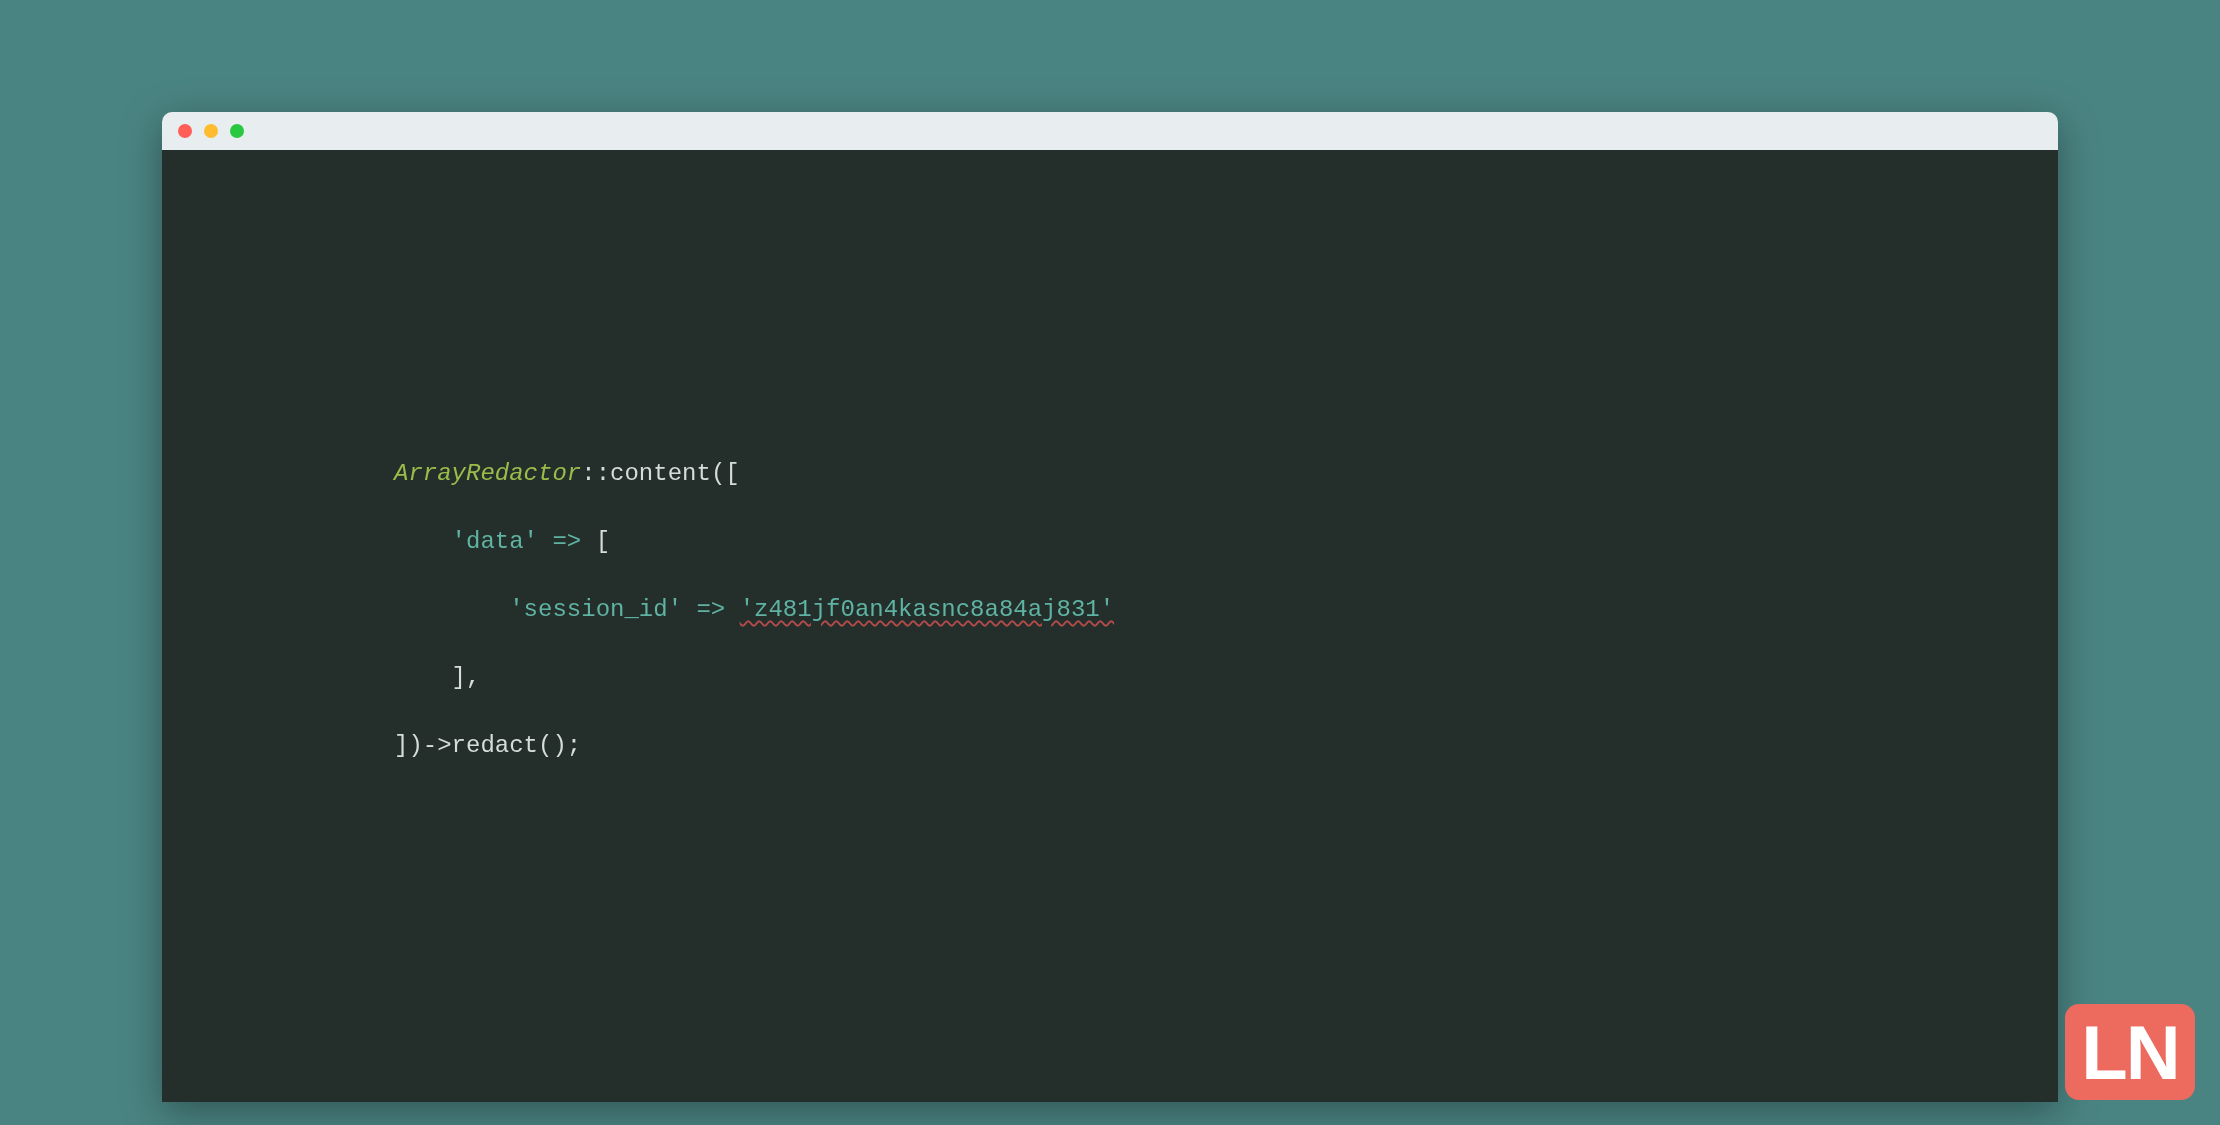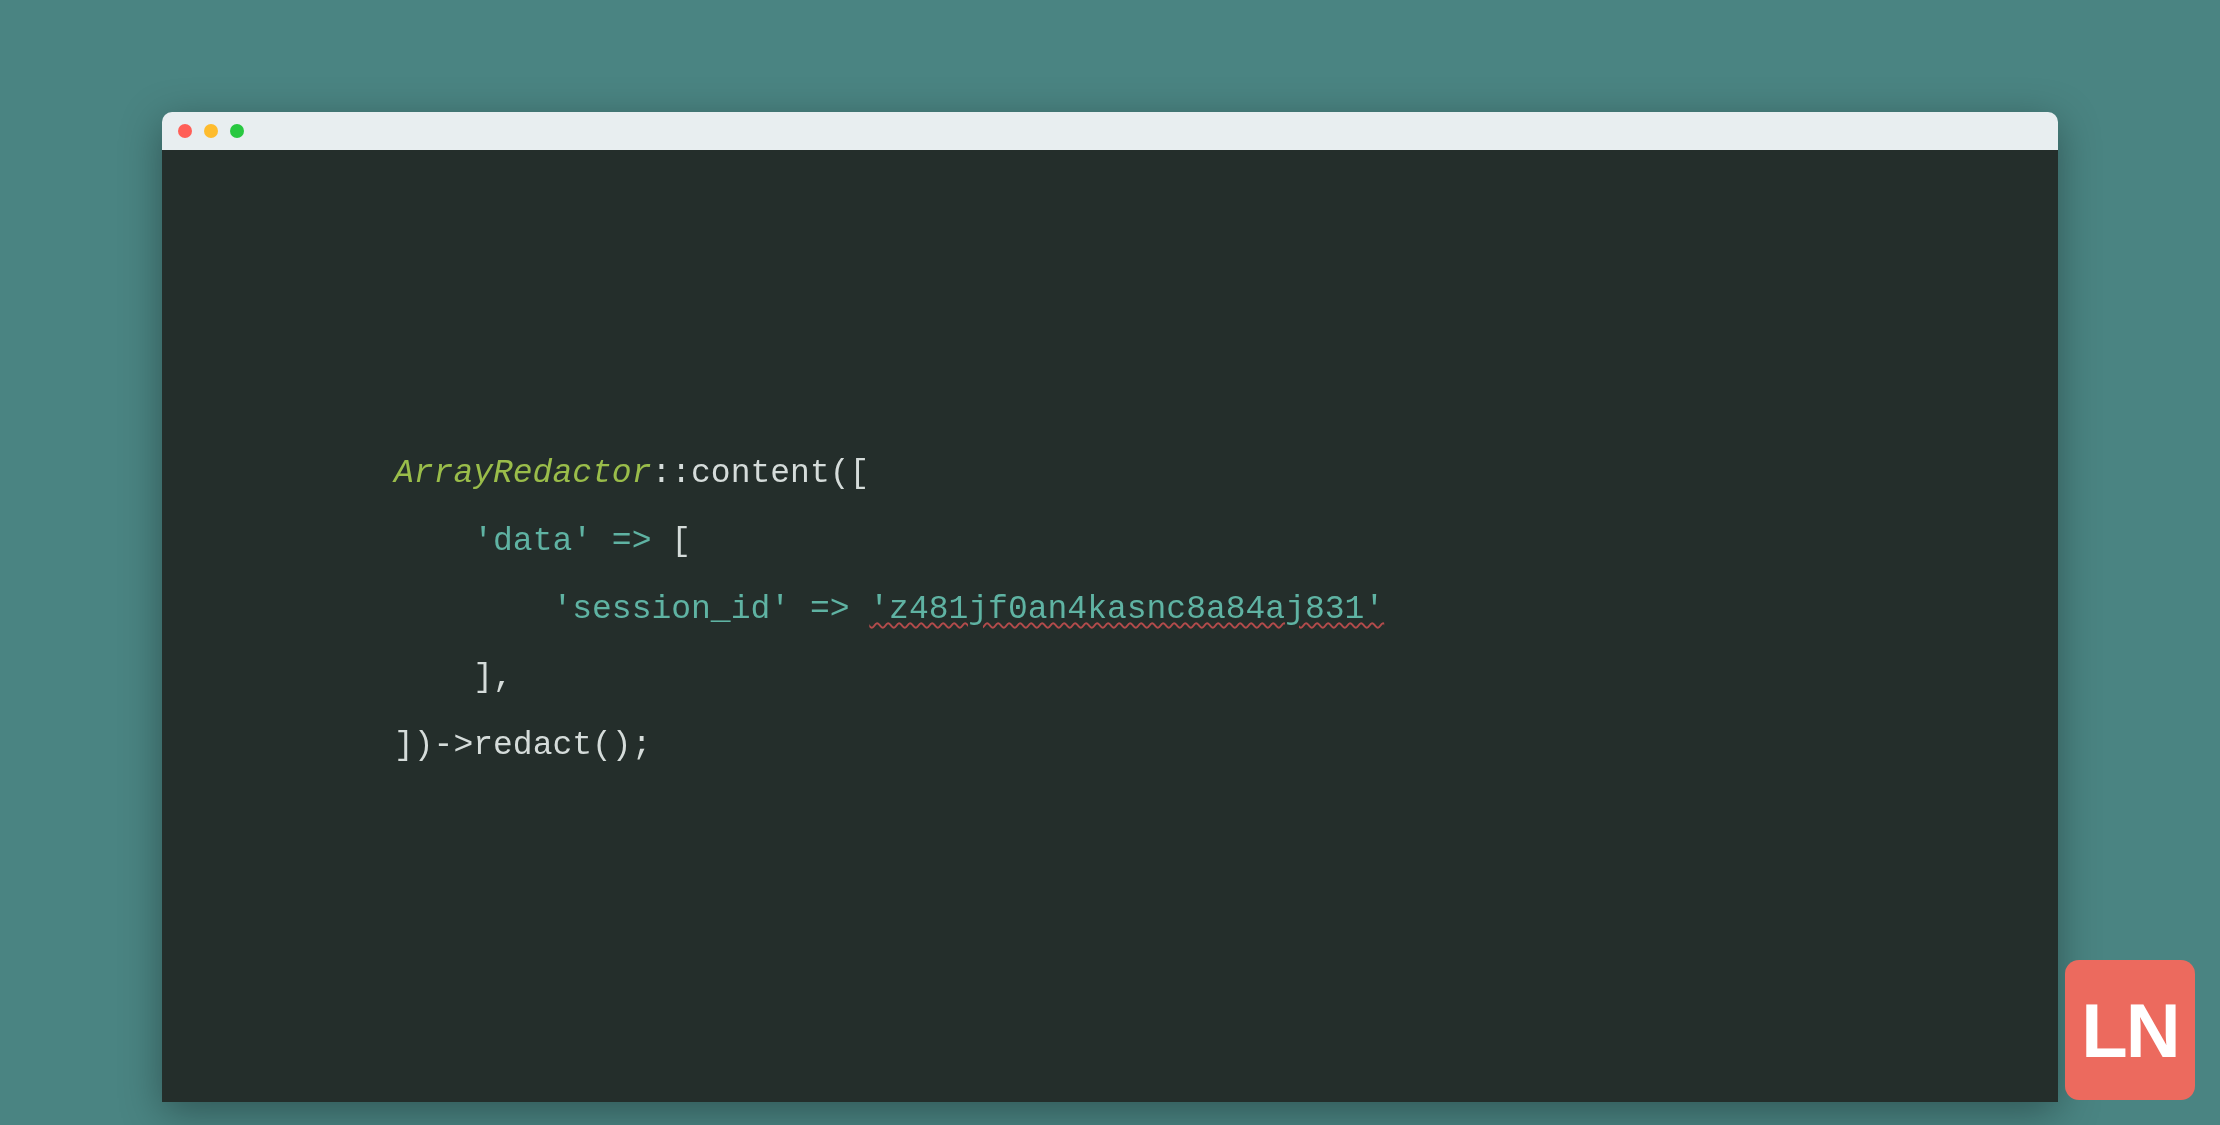--- a/index.html
+++ b/index.html
@@ -45,21 +45,21 @@
     background: #242e2b;
     width: 100%;
     height: calc(100% - 38px);
     position: relative;
   }
 
   .code {
     position: absolute;
     left: 232px;
     top: 290px;
-    font-size: 33px;
+    font-size: 24px;
     line-height: 68px;
     white-space: pre;
     font-family: "SFMono-Regular", Consolas, "Liberation Mono", Menlo, monospace;
   }
 
   .tok-class { color: #9abd4a; font-style: italic; }
   .tok-op { color: #d5dcda; }
   .tok-func { color: #d5dcda; }
   .tok-punct { color: #d5dcda; }
   .tok-string { color: #5fb3a3; }
@@ -70,21 +70,21 @@
     text-decoration-color: #b34b4b;
     text-decoration-thickness: 2px;
     text-underline-offset: 4px;
   }
 
   .badge {
     position: absolute;
     right: 25px;
     bottom: 25px;
     width: 130px;
-    height: 140px;
+    height: 96px;
     background: #ec6a5e;
     border-radius: 14px;
     display: flex;
     align-items: center;
     justify-content: center;
   }
   .badge-text {
     font-family: -apple-system, BlinkMacSystemFont, "Segoe UI", Helvetica, Arial, sans-serif;
     font-weight: 700;
     font-size: 76px;

